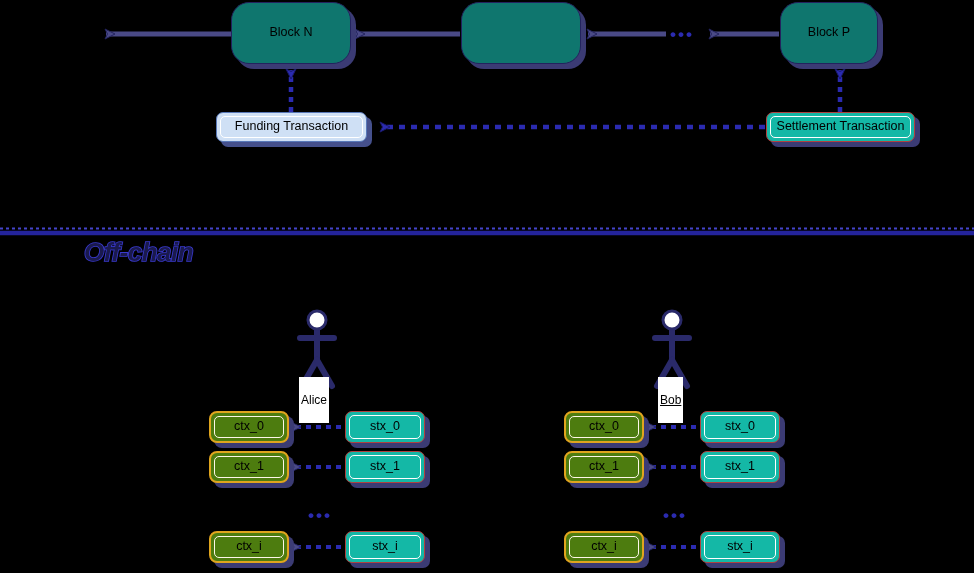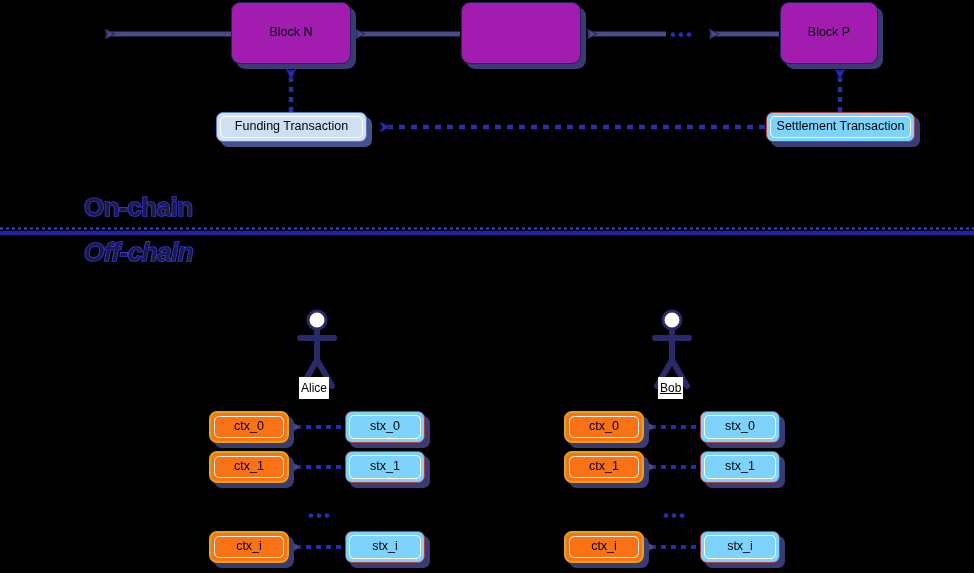--- a/index.html
+++ b/index.html
@@ -6,44 +6,44 @@
   body{width:974px;height:573px;position:relative;overflow:hidden;
        font-family:"Liberation Sans",sans-serif;}
   #stage{position:absolute;left:0;top:0;width:974px;height:573px;}
   svg#layer{position:absolute;left:0;top:0;width:974px;height:573px;}
 
   .node{position:absolute;box-sizing:border-box;display:flex;
         align-items:center;justify-content:center;text-align:center;
         font-size:12.5px;color:#000;line-height:1.1;}
 
   
-  .blk{background:#a21caf;border:1.5px solid #23235e;border-radius:9px;
+  .blk{background:#0f766e;border:1.5px solid #23235e;border-radius:18px;
        box-shadow:5px 5px 0 0 #3b3b74;}
 
   
   .fund{background:#cfe0f5;border:1.6px solid #5878b8;border-radius:7px;
         box-shadow:5px 5px 0 0 #45508c;text-align:right;}
   .fund .inner{position:absolute;left:3px;top:3px;right:3px;bottom:3px;
         border:1.4px solid #ffffff;border-radius:5px;pointer-events:none;}
 
   
-  .sett{background:#7dd3fc;border:1.7px solid #b0403f;border-radius:7px;
+  .sett{background:#14b8a6;border:1.7px solid #b0403f;border-radius:7px;
         box-shadow:5px 5px 0 0 #3b3b74;}
   .sett .inner{position:absolute;left:3px;top:3px;right:3px;bottom:3px;
         border:1.4px solid #ffffff;border-radius:5px;pointer-events:none;}
 
   
-  .ctx{background:#f97316;border:2px solid #e0a51e;border-radius:8px;
+  .ctx{background:#4d7c0f;border:2px solid #e0a51e;border-radius:8px;
        box-shadow:5px 5px 0 0 #3b3b74;}
   .ctx .inner{position:absolute;left:3px;top:3px;right:3px;bottom:3px;
        border:1.4px solid #fff8e8;border-radius:5px;pointer-events:none;}
 
   
   .namechip{position:absolute;background:#ffffff;color:#000;font-size:12px;
-       padding:4px 2px;white-space:nowrap;}
+       padding:16px 2px;white-space:nowrap;}
 
   
   .bigtext{position:absolute;font-size:26px;font-weight:bold;
        color:#1a1a4e;-webkit-text-stroke:1.6px #3a3ad0;
        paint-order:stroke fill;letter-spacing:-0.5px;white-space:nowrap;}
 
   .ell{position:absolute;color:#2b2bb0;font-size:17px;font-weight:bold;
        letter-spacing:2px;white-space:nowrap;}
 </style>
 </head>
@@ -148,21 +148,20 @@
   <div class="node fund" style="left:216px;top:112px;width:151px;height:30px;position:absolute;">
     <span class="inner"></span>
     <span>Funding Transaction</span>
   </div>
 
   <div class="node sett" style="left:766px;top:112px;width:149px;height:30px;position:absolute;">
     <span class="inner"></span>
     <span>Settlement Transaction</span>
   </div>
 
-  <div class="bigtext" style="left:84px;top:192px;">On-chain</div>
   <div class="bigtext" style="left:84px;top:237px;font-style:italic;">Off-chain</div>
 
   <div class="namechip" style="left:299px;top:377px;">Alice</div>
 
   <div class="node ctx" style="left:209px;top:411px;width:80px;height:32px;position:absolute;">
     <span class="inner"></span>
     <span>ctx_0</span>
   </div>
   <div class="node sett" style="left:345px;top:411px;width:80px;height:32px;position:absolute;">
     <span class="inner"></span>

